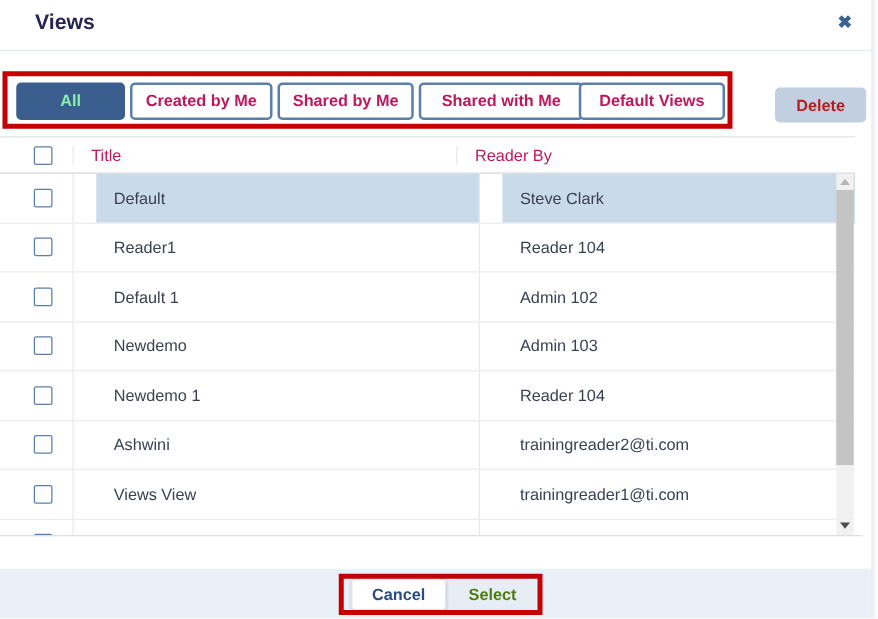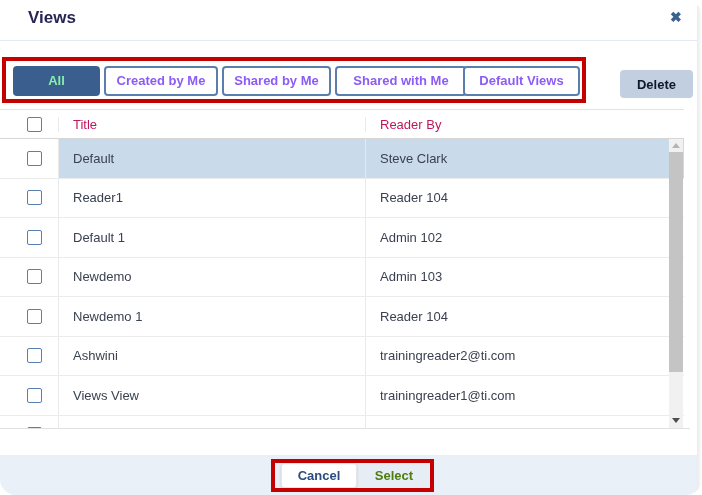--- a/index.html
+++ b/index.html
@@ -1,49 +1,49 @@
 <!DOCTYPE html>
 <html><head>
 <meta charset="utf-8">
 <style>
   html,body{margin:0;padding:0;background:#fff;font-family:"Liberation Sans",sans-serif;}
-  .stage{position:relative;width:702px;height:495px;background:#fff;overflow:hidden;border-radius:16px;}
+  .stage{position:relative;width:702px;height:495px;background:#fff;overflow:hidden;}
   .abs{position:absolute;box-sizing:border-box;}
 
   
   .dlg-title{left:28px;top:8px;font-size:17px;font-weight:bold;color:#272554;}
   .dlg-close{left:670px;top:9px;font-size:14px;font-weight:bold;color:#3a6191;cursor:pointer;}
   .hdr-divider{left:0;top:40px;width:697px;height:1px;background:#e4eaf1;}
   .edge-shadow{left:697px;top:0;width:5px;height:495px;
     background:linear-gradient(to right,rgba(110,120,135,.16),rgba(255,255,255,0));}
 
   
   .red-box{border:4px solid #c40000;background:transparent;pointer-events:none;}
   .red-filters{left:2px;top:57px;width:584px;height:46px;}
   .red-actions{left:271px;top:459px;width:163px;height:33px;}
 
   
   .fbtn{top:66px;height:30px;border-radius:4px;font-size:13px;font-weight:bold;
-    background:#fff;border:2px solid #5b7fad;color:#8b5cf6;cursor:pointer;
+    background:#fff;border:2px solid #5b7fad;color:#be185d;cursor:pointer;
     font-family:"Liberation Sans",sans-serif;padding:0;line-height:26px;text-align:center;}
   .fbtn.active{background:#3a5e8e;border-color:#3a5e8e;color:#86efac;}
   .f-all{left:13px;width:87px;}
   .f-created{left:104px;width:114px;}
   .f-sharedby{left:222px;width:109px;}
   .f-sharedwith{left:335px;width:132px;}
   .f-default{left:463px;width:117px;}
   .btn-delete{left:620px;top:70px;width:73px;height:28px;border:none;border-radius:4px;
-    background:#c2cfe0;color:#0f172a;font-size:13px;font-weight:bold;
+    background:#c2cfe0;color:#b91c1c;font-size:13px;font-weight:bold;
     font-family:"Liberation Sans",sans-serif;cursor:default;}
 
   
   .thead{left:0;top:109px;width:684px;height:30px;border-top:1px solid #e3e3e3;
     border-bottom:1px solid #d6d6d6;display:flex;align-items:center;color:#be185d;font-size:13px;}
   .tviewport{left:0;top:139px;width:684px;height:289px;overflow:hidden;}
-  .trow{display:flex;height:38.5px;border-bottom:1px solid #ececec;font-size:13px;color:#3a4150;}
+  .trow{display:flex;height:38.5px;border-bottom:1px solid #ececec;font-size:13px;color:#3a4150;gap:18px;}
   .c-check{width:59px;min-width:59px;display:flex;align-items:center;padding-left:27px;
     border-right:1px solid #e9e9e9;box-sizing:border-box;}
   .c-title{width:307px;min-width:307px;display:flex;align-items:center;padding-left:14px;
     border-right:1px solid #e9e9e9;box-sizing:border-box;}
   .c-by{flex:1;display:flex;align-items:center;padding-left:14px;box-sizing:border-box;}
   .trow.selected .c-title,.trow.selected .c-by{background:#c9dbeb;}
   .cbx{width:13px;height:13px;border:1px solid #5b7fad;border-radius:2px;background:#fff;cursor:pointer;}
   .tbottom-line{left:0;top:428px;width:690px;height:1px;background:#e0e0e0;}
 
   

